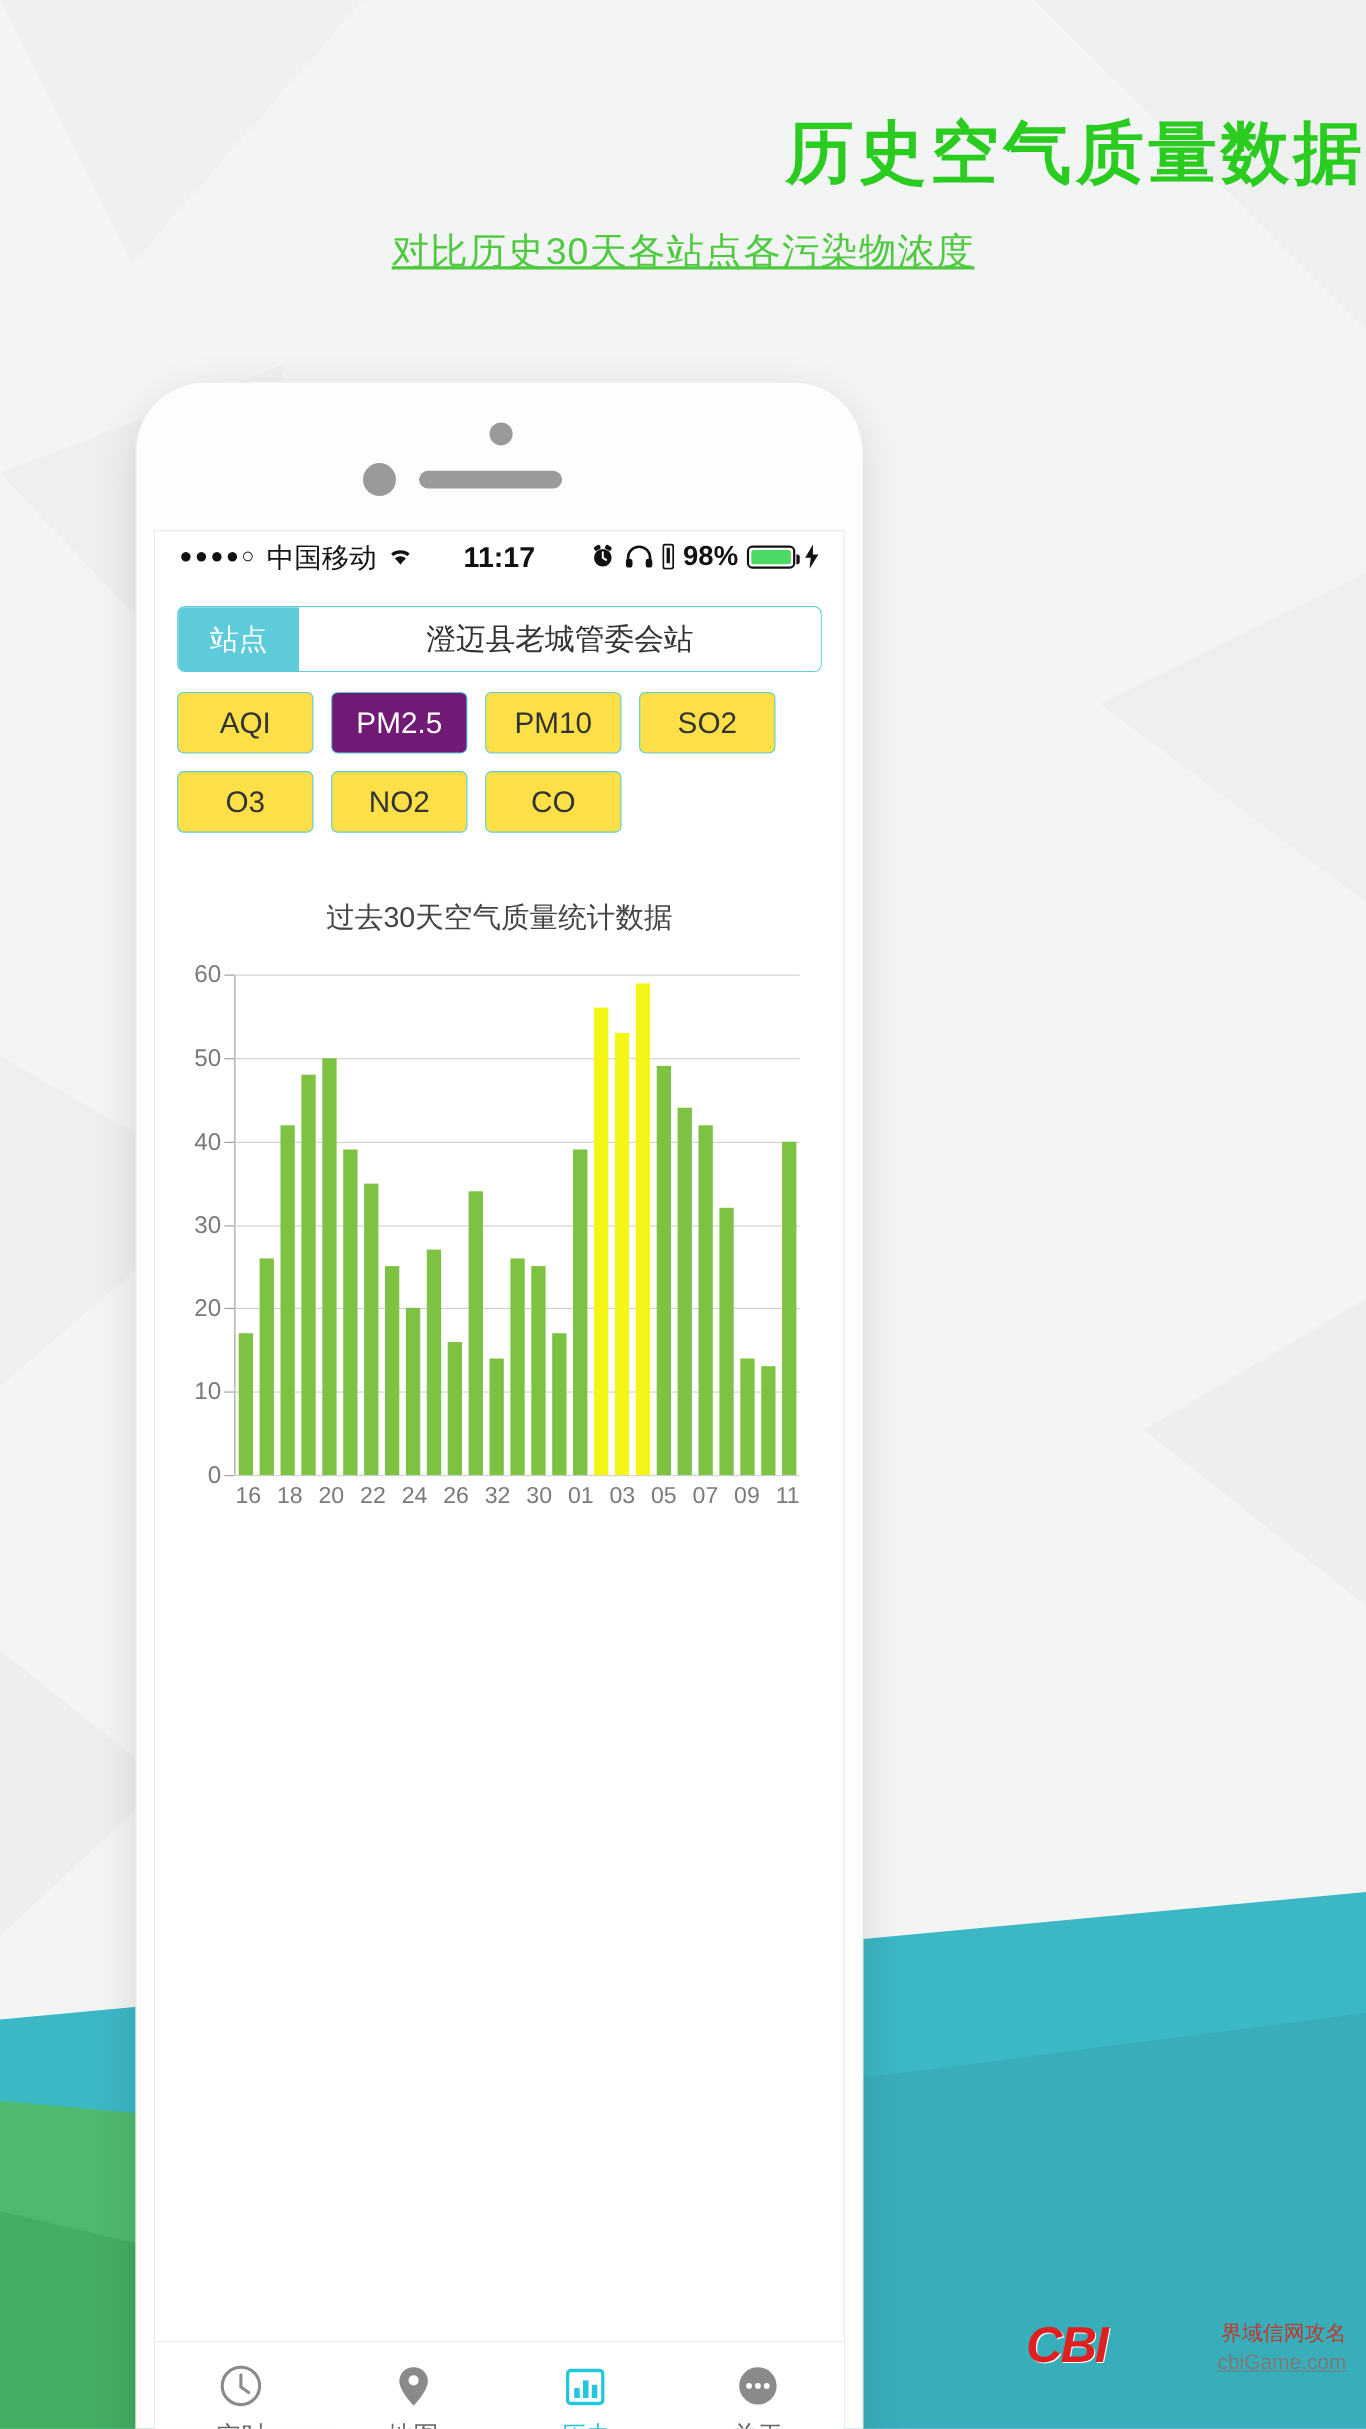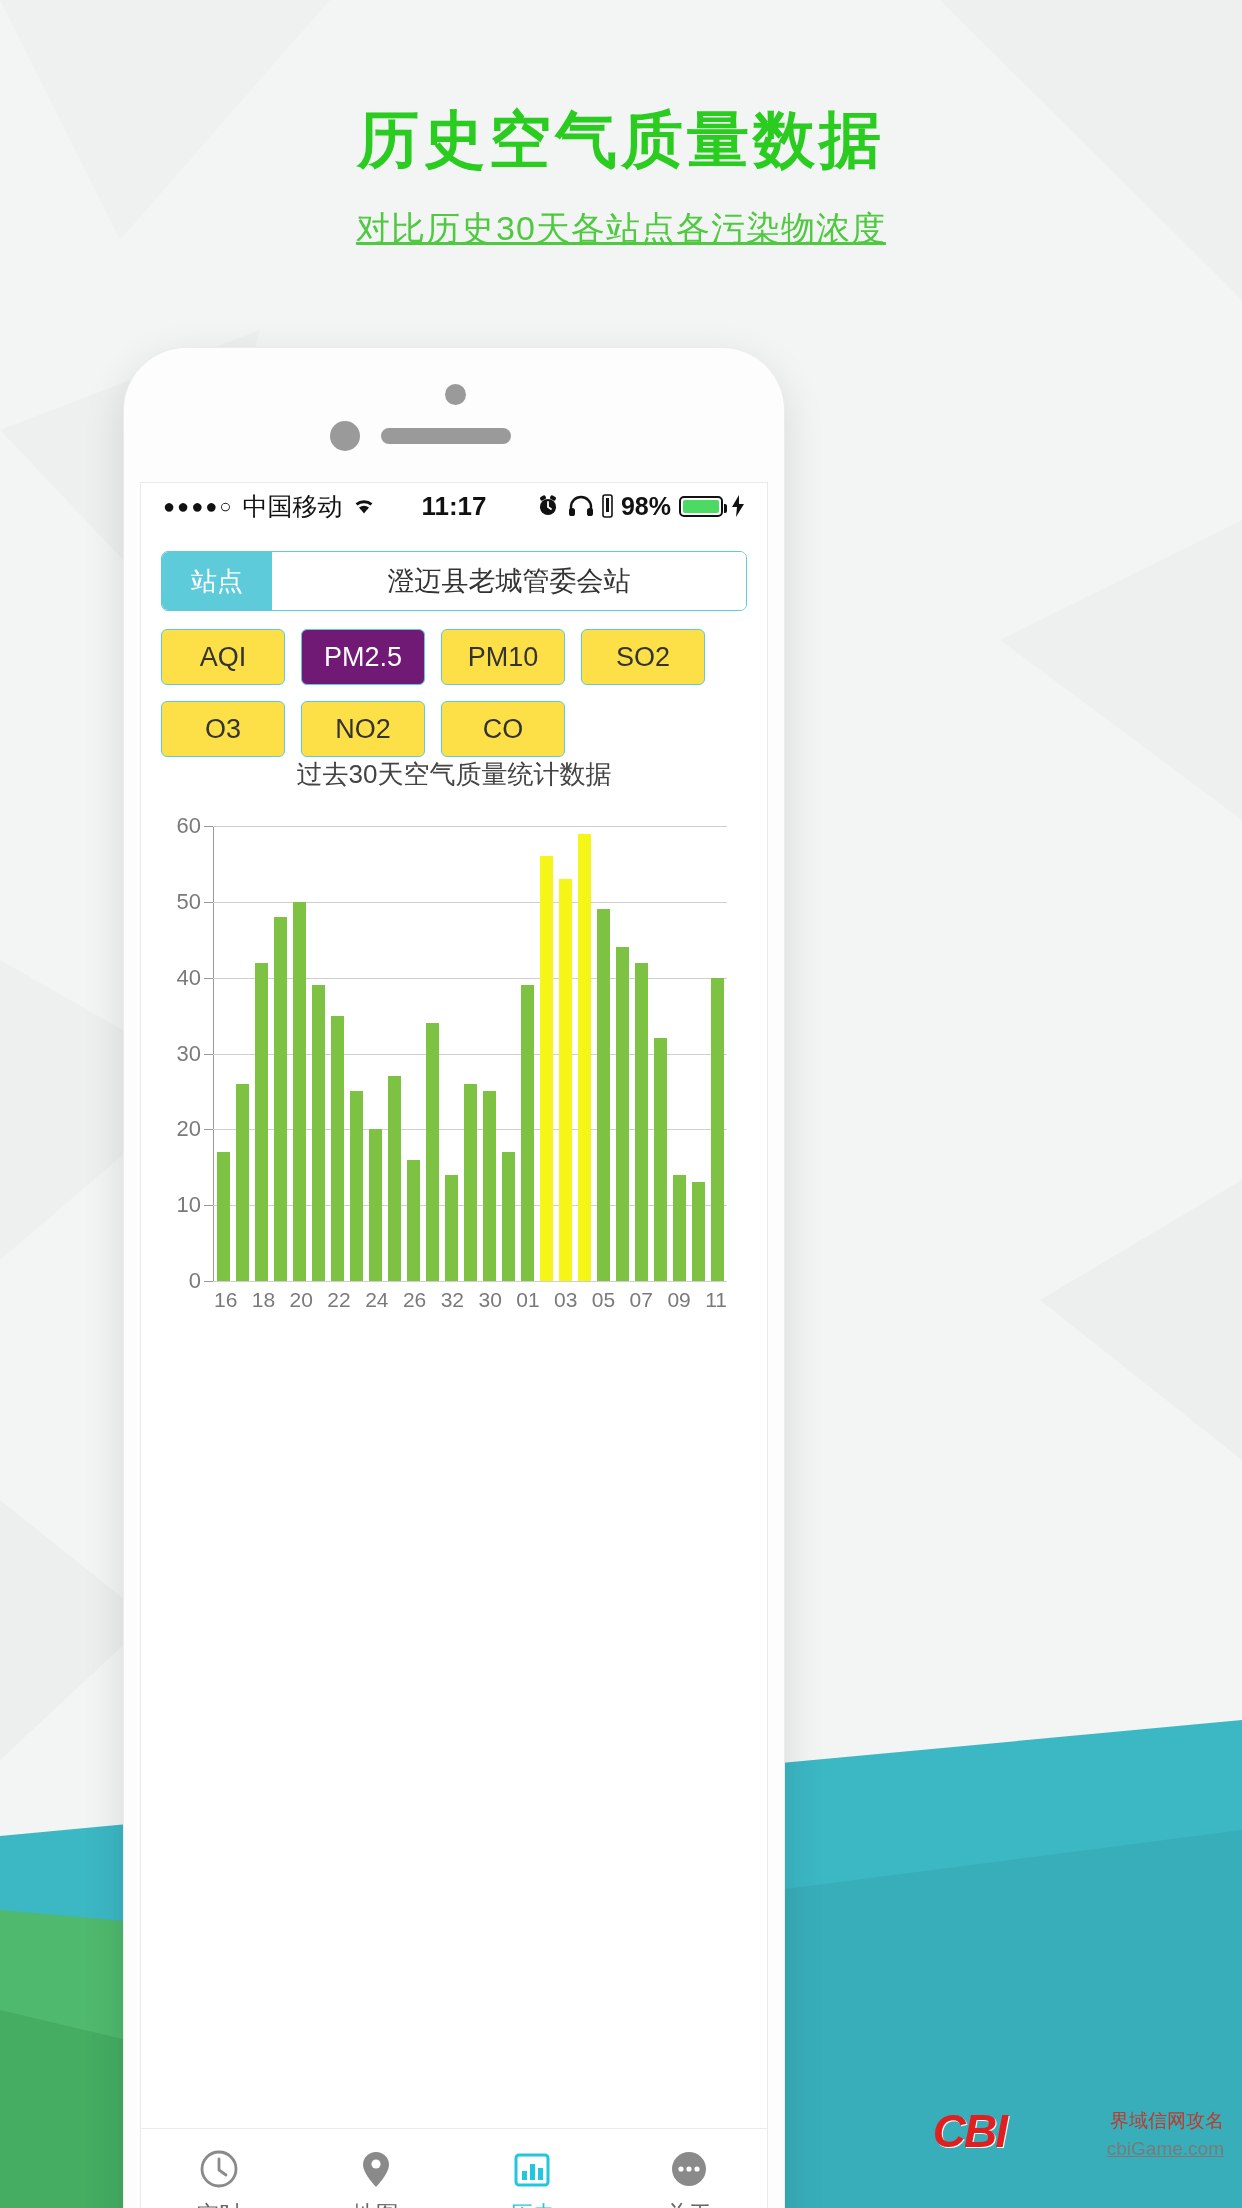--- a/index.html
+++ b/index.html
@@ -16,20 +16,21 @@
 
   
   .promo { position:absolute; left:0; right:0; text-align:center; z-index:4; }
   #promo-title {
     top:104px;
     font-size:62px;
     font-weight:bold;
     color:#29cc1f;
     letter-spacing:4px;
     line-height:1.15;
+    text-align:right;
   }
   #promo-sub {
     top:206px;
     font-size:34px;
     color:#4fc93f;
     letter-spacing:1px;
     text-decoration:underline;
   }
 
   
@@ -126,21 +127,21 @@
   
   #chips { margin:18px 20px 0 20px; display:flex; flex-wrap:wrap; gap:16px; }
   .chip {
     width:124px; height:56px; border:1px solid #5ecbdb; border-radius:6px;
     display:flex; align-items:center; justify-content:center;
     font-size:27px; color:#333; background:#fde047;
   }
   .chip.active { background:#701a75; color:#fff; border-color:#5ecbdb; }
 
   
-  #chart-title { text-align:center; font-size:26px; color:#444; }
+  #chart-title { text-align:center; font-size:26px; color:#444; margin-top:60px; }
   #chart-wrap { position:relative; margin:34px 18px 0 18px; height:510px; }
   #plot { position:absolute; left:54px; right:22px; top:0; height:455px; }
   .gridline { position:absolute; left:0; right:0; height:1px; background:#cfcfcf; }
   .ytick {
     position:absolute; right:100%; margin-right:12px;
     transform:translateY(-50%); font-size:22px; color:#7a7a7a;
     white-space:nowrap;
   }
   .ytickmark { position:absolute; left:-9px; width:9px; height:1px; background:#9a9a9a; }
   #yaxis { position:absolute; left:0; top:0; bottom:0; width:1px; background:#9a9a9a; }

